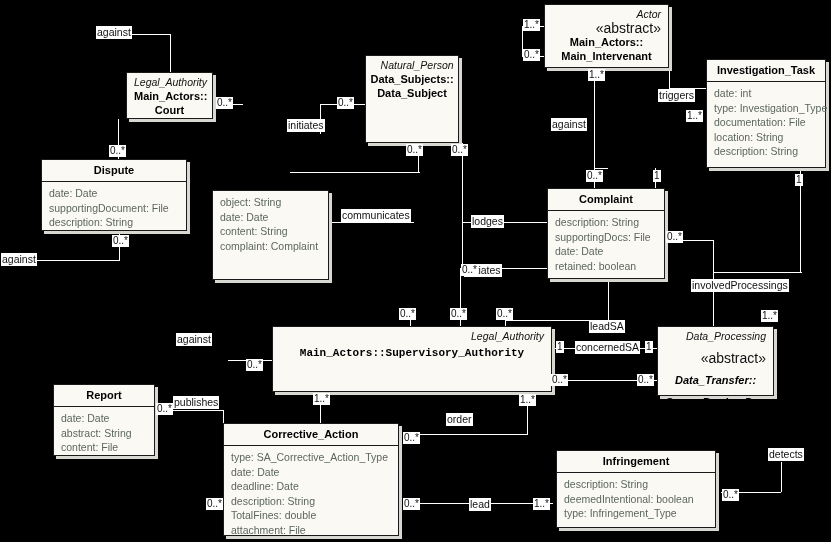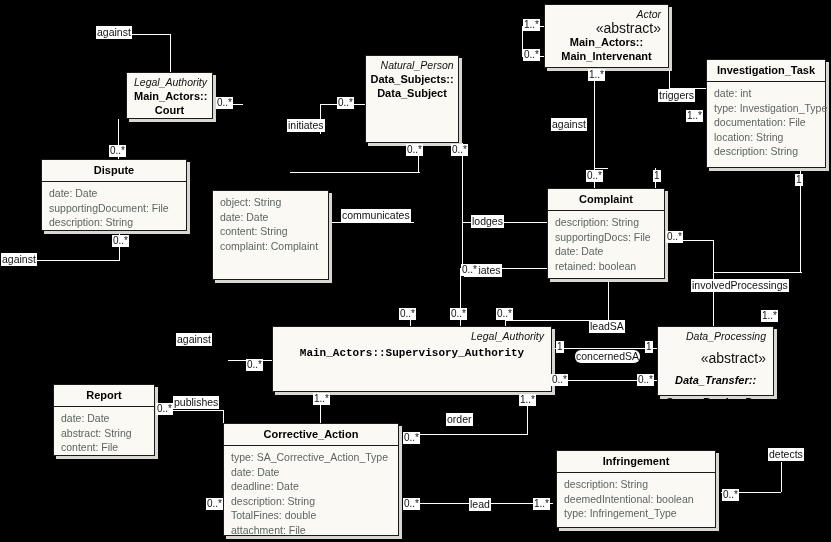--- a/index.html
+++ b/index.html
@@ -292,21 +292,21 @@
   <div class="lbl" style="left:287px; top:119px;">initiates</div>
   <div class="lbl" style="left:551px; top:118px;">against</div>
   <div class="lbl" style="left:658px; top:89px;">triggers</div>
   <div class="lbl" style="left:341px; top:209px;">communicates</div>
   <div class="lbl" style="left:471px; top:215px;">lodges</div>
   <div class="lbl" style="left:464px; top:264px;">initiates</div>
   <div class="lbl" style="left:1px; top:253px;">against</div>
   <div class="lbl" style="left:691px; top:279px;">involvedProcessings</div>
   <div class="lbl" style="left:176px; top:333px;">against</div>
   <div class="lbl" style="left:589px; top:320px;">leadSA</div>
-  <div class="lbl" style="left:575px; top:350px;border-radius:6px;">concernedSA</div>
+  <div class="lbl" style="left:575px; top:341px;">concernedSA</div>
   <div class="lbl" style="left:173px; top:396px;">publishes</div>
   <div class="lbl" style="left:446px; top:413px;">order</div>
   <div class="lbl" style="left:469px; top:498px;">lead</div>
   <div class="lbl" style="left:768px; top:448px;">detects</div>
 
   <div class="mult" style="left:523px; top:19px;">1..*</div>
   <div class="mult" style="left:523px; top:49px;">0..*</div>
   <div class="mult" style="left:588px; top:69px;">1..*</div>
   <div class="mult" style="left:216px; top:97px;">0..*</div>
   <div class="mult" style="left:337px; top:97px;">0..*</div>

